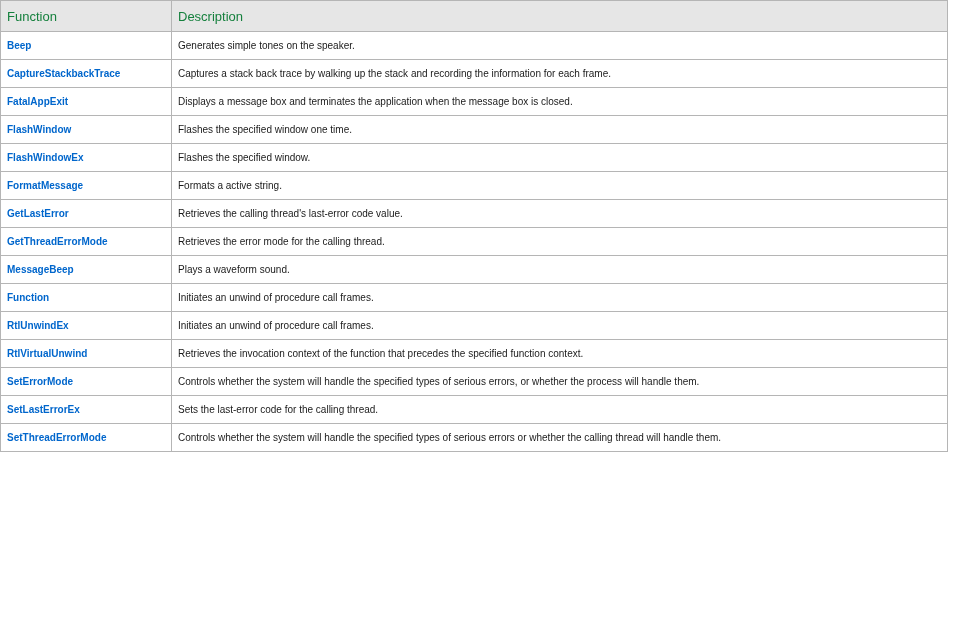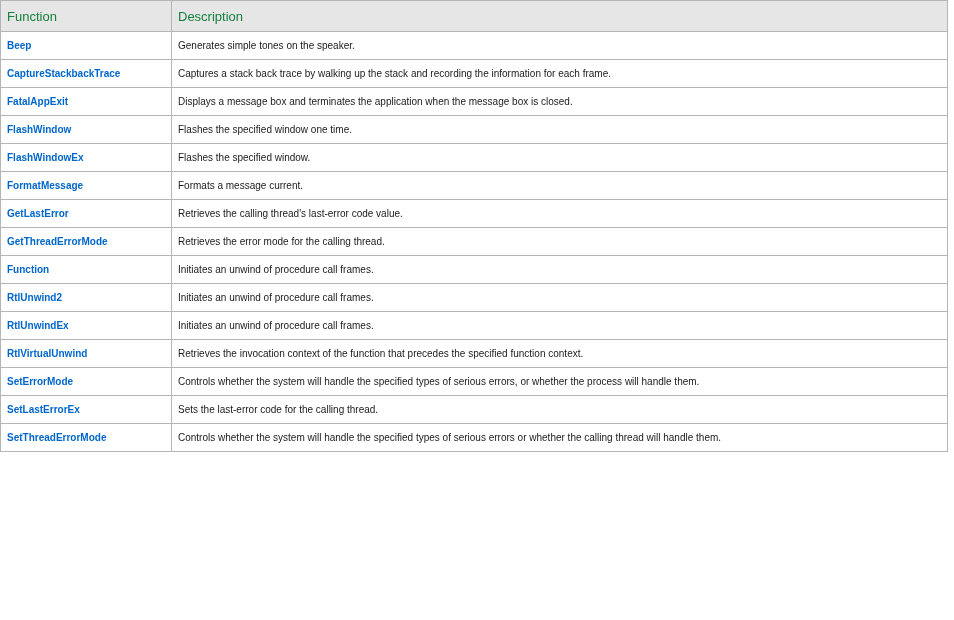--- a/index.html
+++ b/index.html
@@ -98,55 +98,55 @@
     <td>
       <a class="func-link">FlashWindowEx</a>
     </td>
     <td>Flashes the specified window.</td>
   </tr>
 
   <tr>
     <td>
       <a class="func-link">FormatMessage</a>
     </td>
-    <td>Formats a message current.</td>
+    <td>Formats a active string.</td>
   </tr>
 
 
   <tr>
     <td>
       <a class="func-link">GetLastError</a>
     </td>
     <td>Retrieves the calling thread's last-error code value.</td>
   </tr>
 
   <tr>
     <td>
       <a class="func-link">GetThreadErrorMode</a>
     </td>
     <td>Retrieves the error mode for the calling thread.</td>
   </tr>
 
+  <tr>
+    <td>
+      <a class="func-link">MessageBeep</a>
+    </td>
+    <td>Plays a waveform sound.</td>
+  </tr>
 
 
 
 
   <tr>
     <td>
       <a class="func-link">Function</a>
     </td>
     <td>Initiates an unwind of procedure call frames.</td>
   </tr>
 
-  <tr>
-    <td>
-      <a class="func-link">RtlUnwind2</a>
-    </td>
-    <td>Initiates an unwind of procedure call frames.</td>
-  </tr>
 
   <tr>
     <td>
       <a class="func-link">RtlUnwindEx</a>
     </td>
     <td>Initiates an unwind of procedure call frames.</td>
   </tr>
 
   <tr>
     <td>

